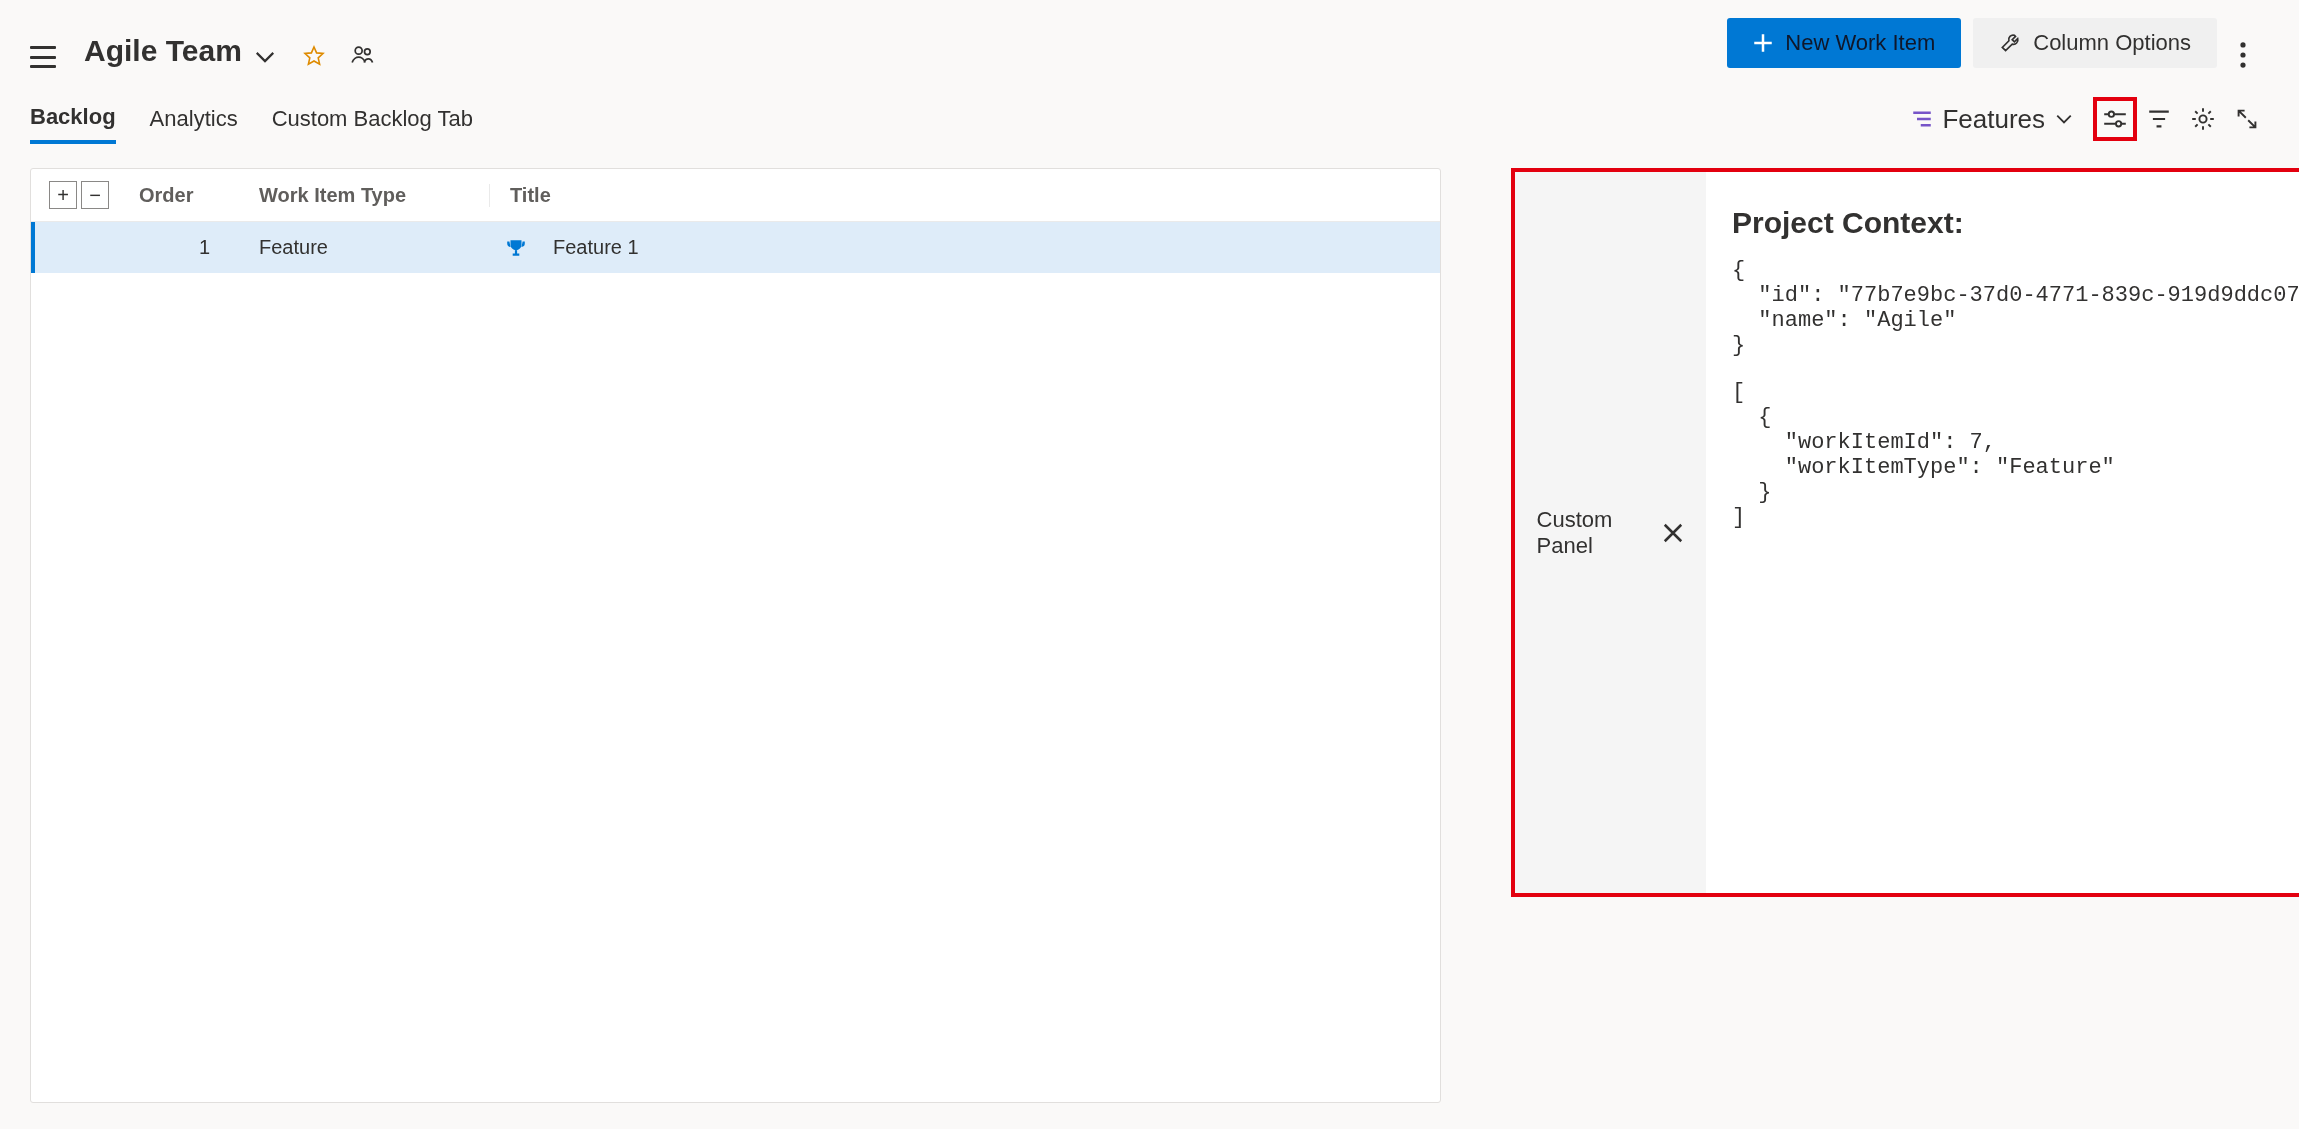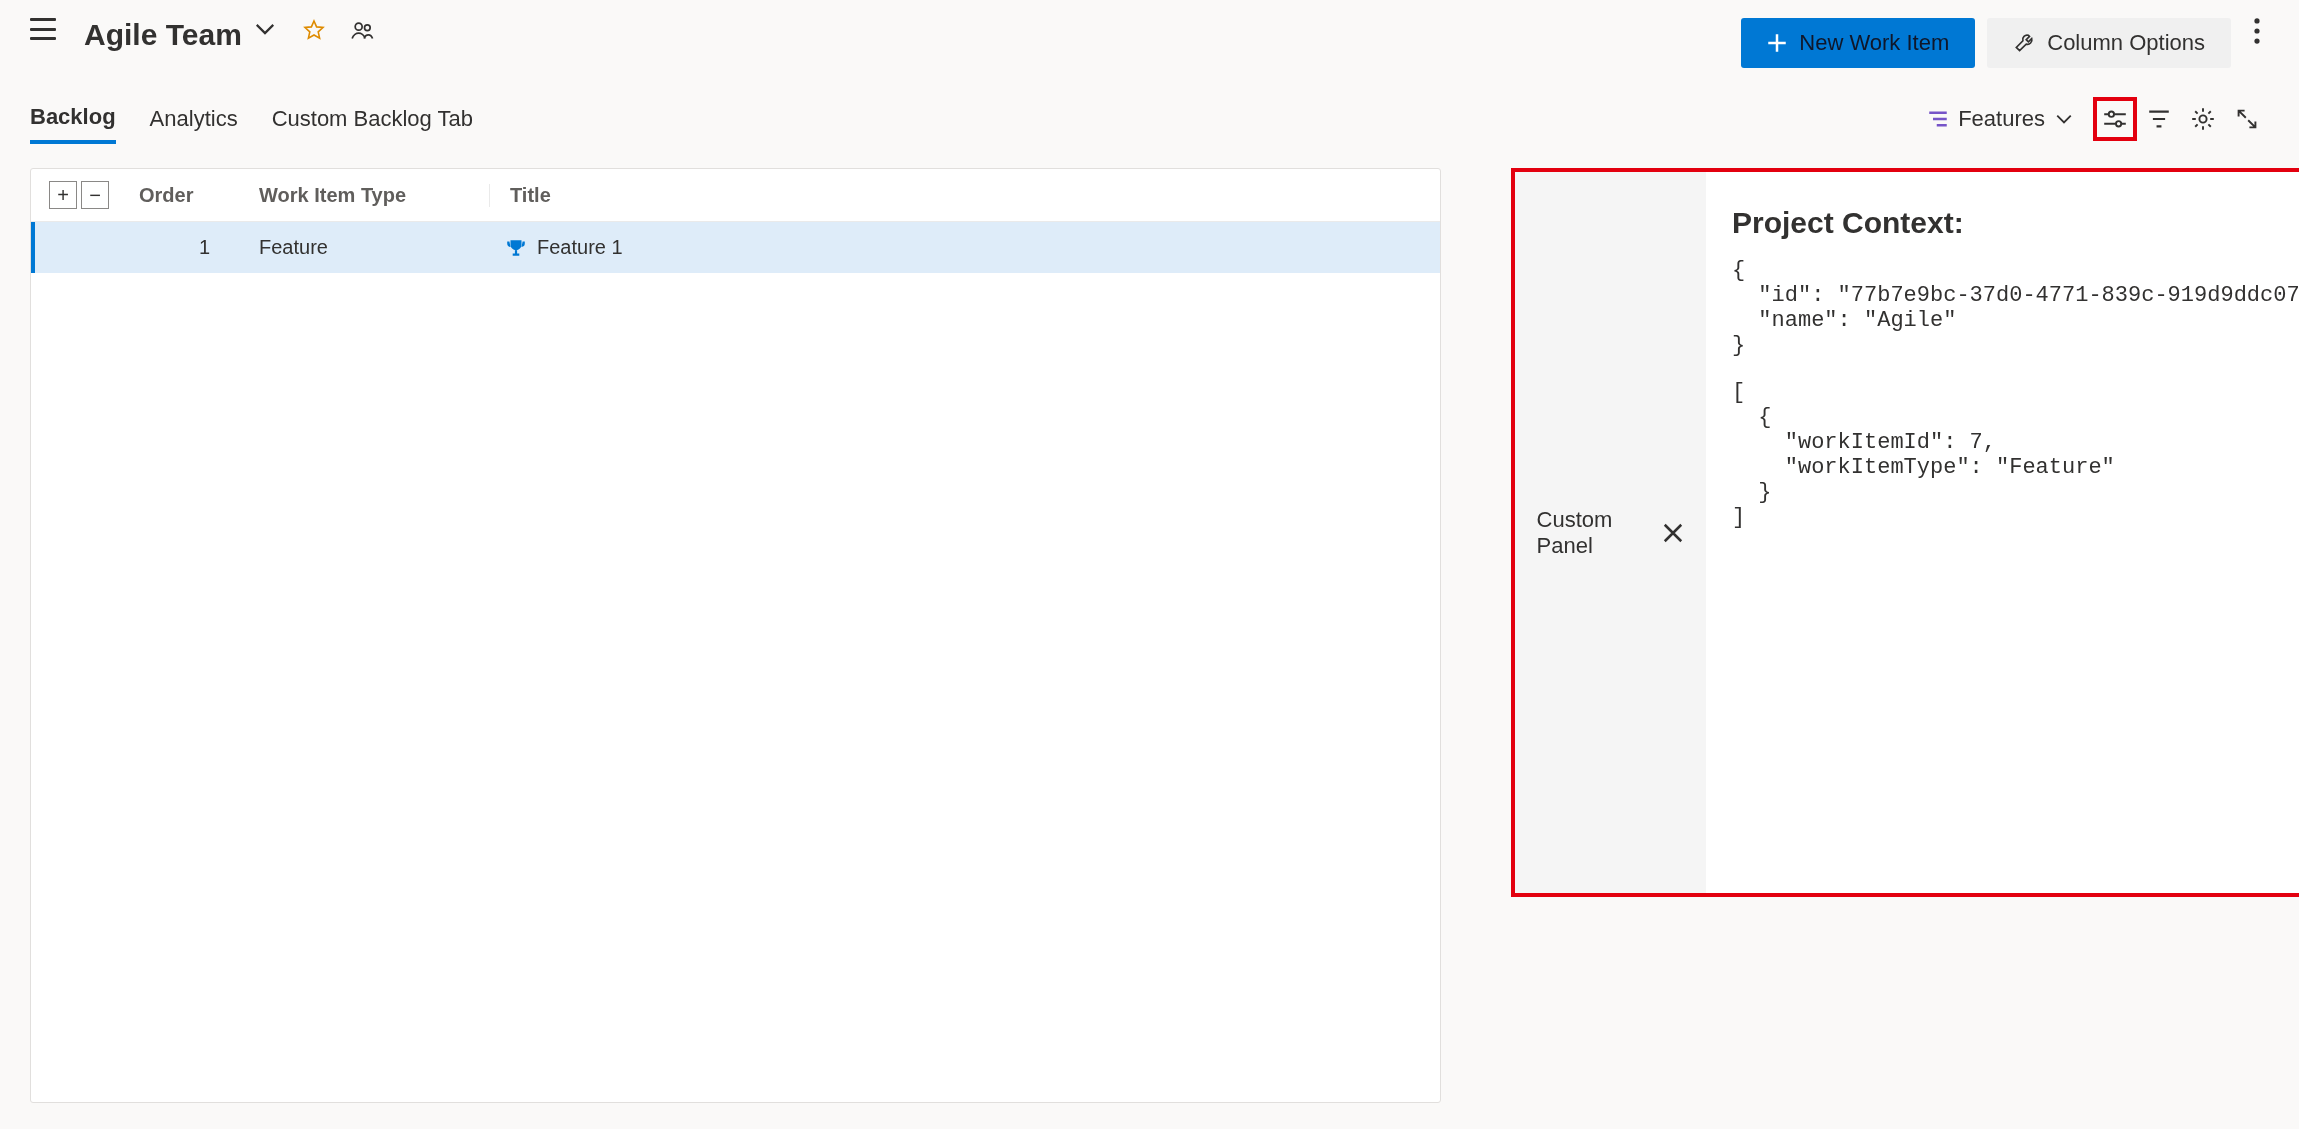--- a/index.html
+++ b/index.html
@@ -6,22 +6,22 @@
 body {
   font-family: "Segoe UI", -apple-system, BlinkMacSystemFont, sans-serif;
   background: #faf9f8;
   color: #323130;
   width: 2299px;
   height: 1129px;
   overflow: hidden;
 }
 .topbar {
   display: flex;
-  align-items: flex-start;
-  padding: 18px 30px 18px 30px;
+  align-items: flex-end;
+  padding: 18px 44px 18px 30px;
   background: #faf9f8;
 }
 .hamburger {
   width: 26px; height: 22px;
   display: flex; flex-direction: column; justify-content: space-between;
   margin-right: 28px;
   cursor: pointer;
 }
 .hamburger span { height: 3px; background: #323130; border-radius: 1px; }
 .team-name {
@@ -63,21 +63,21 @@
 }
 .tab.active {
   font-weight: 600;
   border-bottom: 4px solid #0078d4;
 }
 .tabrow .spacer { flex: 1; }
 .level-picker {
   display: inline-flex;
   align-items: center;
   gap: 10px;
-  font-size: 22px;
+  font-size: 26px;
   cursor: pointer;
   margin-right: 20px;
 }
 .icon-btn {
   width: 44px; height: 44px;
   display: inline-flex; align-items: center; justify-content: center;
   cursor: pointer;
   color: #323130;
 }
 .icon-highlight {
@@ -122,21 +122,21 @@
 .grid-row {
   display: flex;
   align-items: center;
   padding: 14px 18px;
   font-size: 20px;
   background: #deecf9;
   border-left: 4px solid #0078d4;
 }
 .grid-row .col-expand { width: 86px; }
 .grid-row .col-order { text-align: left; padding-left: 60px; padding-right: 0; width: 120px;}
-.grid-row .col-title { display:flex; align-items:center; gap:10px; border:none; padding-left:16px;}
+.grid-row .col-title { display:flex; align-items:center; gap:26px; border:none; padding-left:16px;}
 .trophy { color: #0078d4; }
 
 .divider-v {
   width: 1px; background: #c8c6c4; margin: 0 0 0 48px;
 }
 .side-panel-wrap {
   flex: 1;
   padding-left: 22px;
   display:flex; flex-direction:column;
 }

